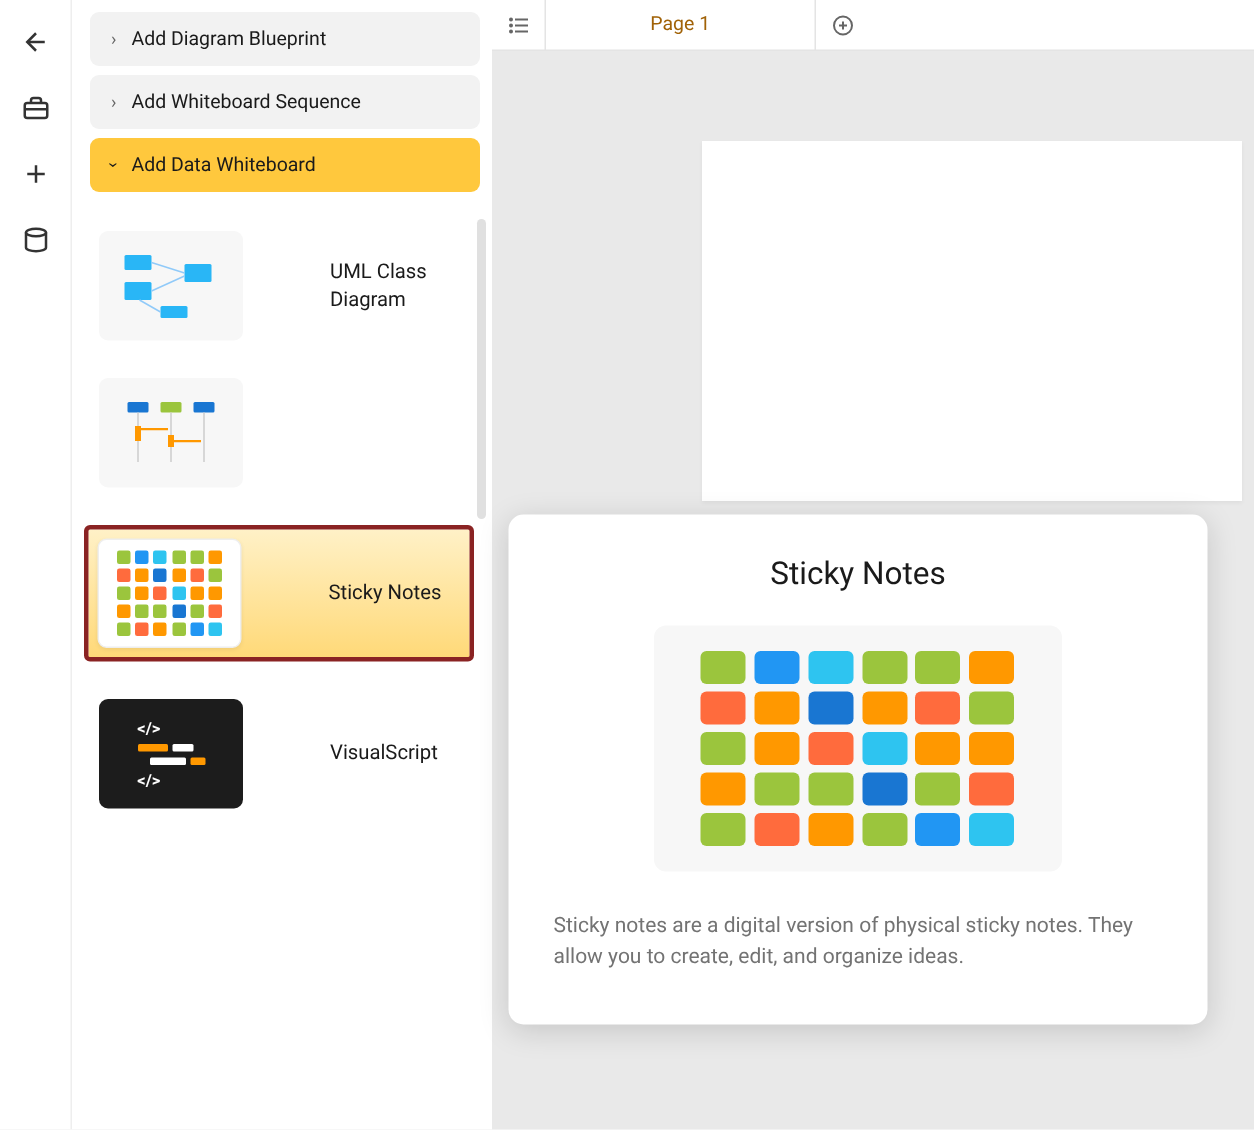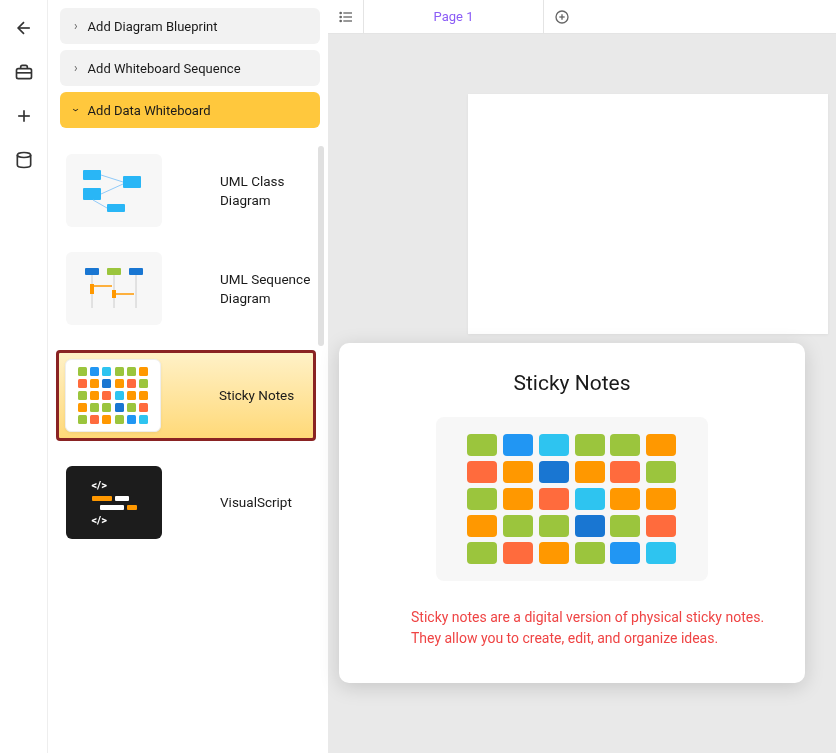--- a/index.html
+++ b/index.html
@@ -124,21 +124,21 @@
       cursor: pointer;
       color: #666;
     }
     .tab {
       flex: 1;
       max-width: 180px;
       height: 34px;
       display: flex;
       align-items: center;
       justify-content: center;
-      color: #8b5cf6;
+      color: #a16207;
       font-size: 13px;
       border-right: 1px solid #e4e4e4;
     }
     .canvas-body { flex: 1; position: relative; padding: 60px 0 0 140px; }
     .page-surface {
       background: #fff;
       width: 360px;
       height: 240px;
       box-shadow: 0 1px 3px rgba(0,0,0,0.05);
     }
@@ -164,22 +164,21 @@
       margin: 0 auto 26px;
       border-radius: 8px;
       background: #f7f7f7;
       display: flex;
       align-items: center;
       justify-content: center;
     }
     .popup-desc {
       font-size: 14px;
       line-height: 1.5;
-      color: #ef4444;
-      margin-left: 42px;
+      color: #737373;
     }
     
     .sticky-grid {
       display: grid;
       grid-template-columns: repeat(6, 1fr);
       gap: 3px;
     }
     .sticky-grid.small { width: 70px; }
     .sticky-grid.big { width: 210px; gap: 5px; }
     .sq { border-radius: 3px; }
@@ -262,21 +261,20 @@
           <rect x="50" y="4" width="14" height="7" fill="#1976d2" rx="1"></rect>
           <line x1="13" y1="11" x2="13" y2="44" stroke="#ccc" stroke-width="1"></line>
           <line x1="35" y1="11" x2="35" y2="44" stroke="#ccc" stroke-width="1"></line>
           <line x1="57" y1="11" x2="57" y2="44" stroke="#ccc" stroke-width="1"></line>
           <rect x="11" y="20" width="4" height="10" fill="#ff9800"></rect>
           <rect x="33" y="26" width="4" height="8" fill="#ff9800"></rect>
           <line x1="15" y1="22" x2="33" y2="22" stroke="#ff9800" stroke-width="1.5"></line>
           <line x1="37" y1="30" x2="55" y2="30" stroke="#ff9800" stroke-width="1.5"></line>
         </svg>
       </div>
-      <span class="vis-label">UML Sequence Diagram</span>
     </div>
 
 
     <div class="sticky-selected">
       <div class="vis-item">
         <div class="vis-thumb">
           <div class="sticky-grid small">
             <div class="sq c-g"></div>
               <div class="sq c-b"></div>
               <div class="sq c-l"></div>

